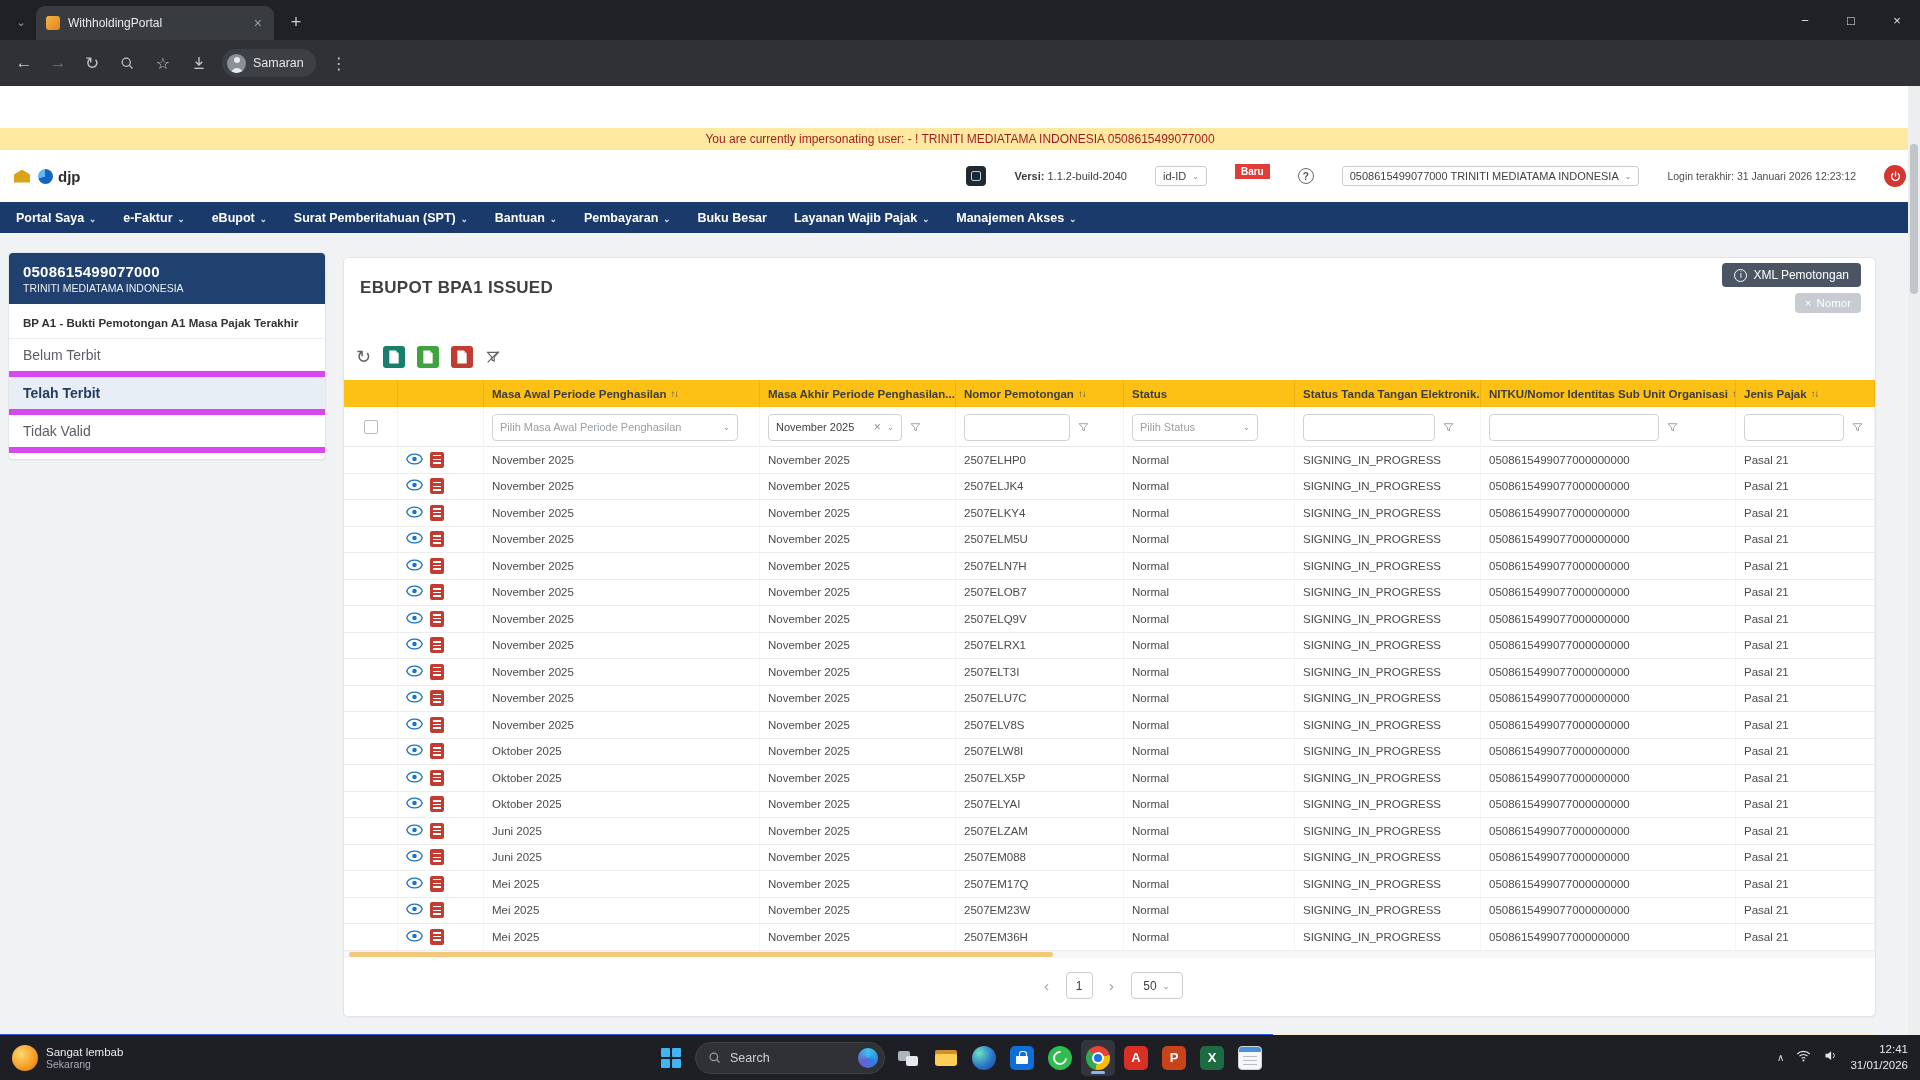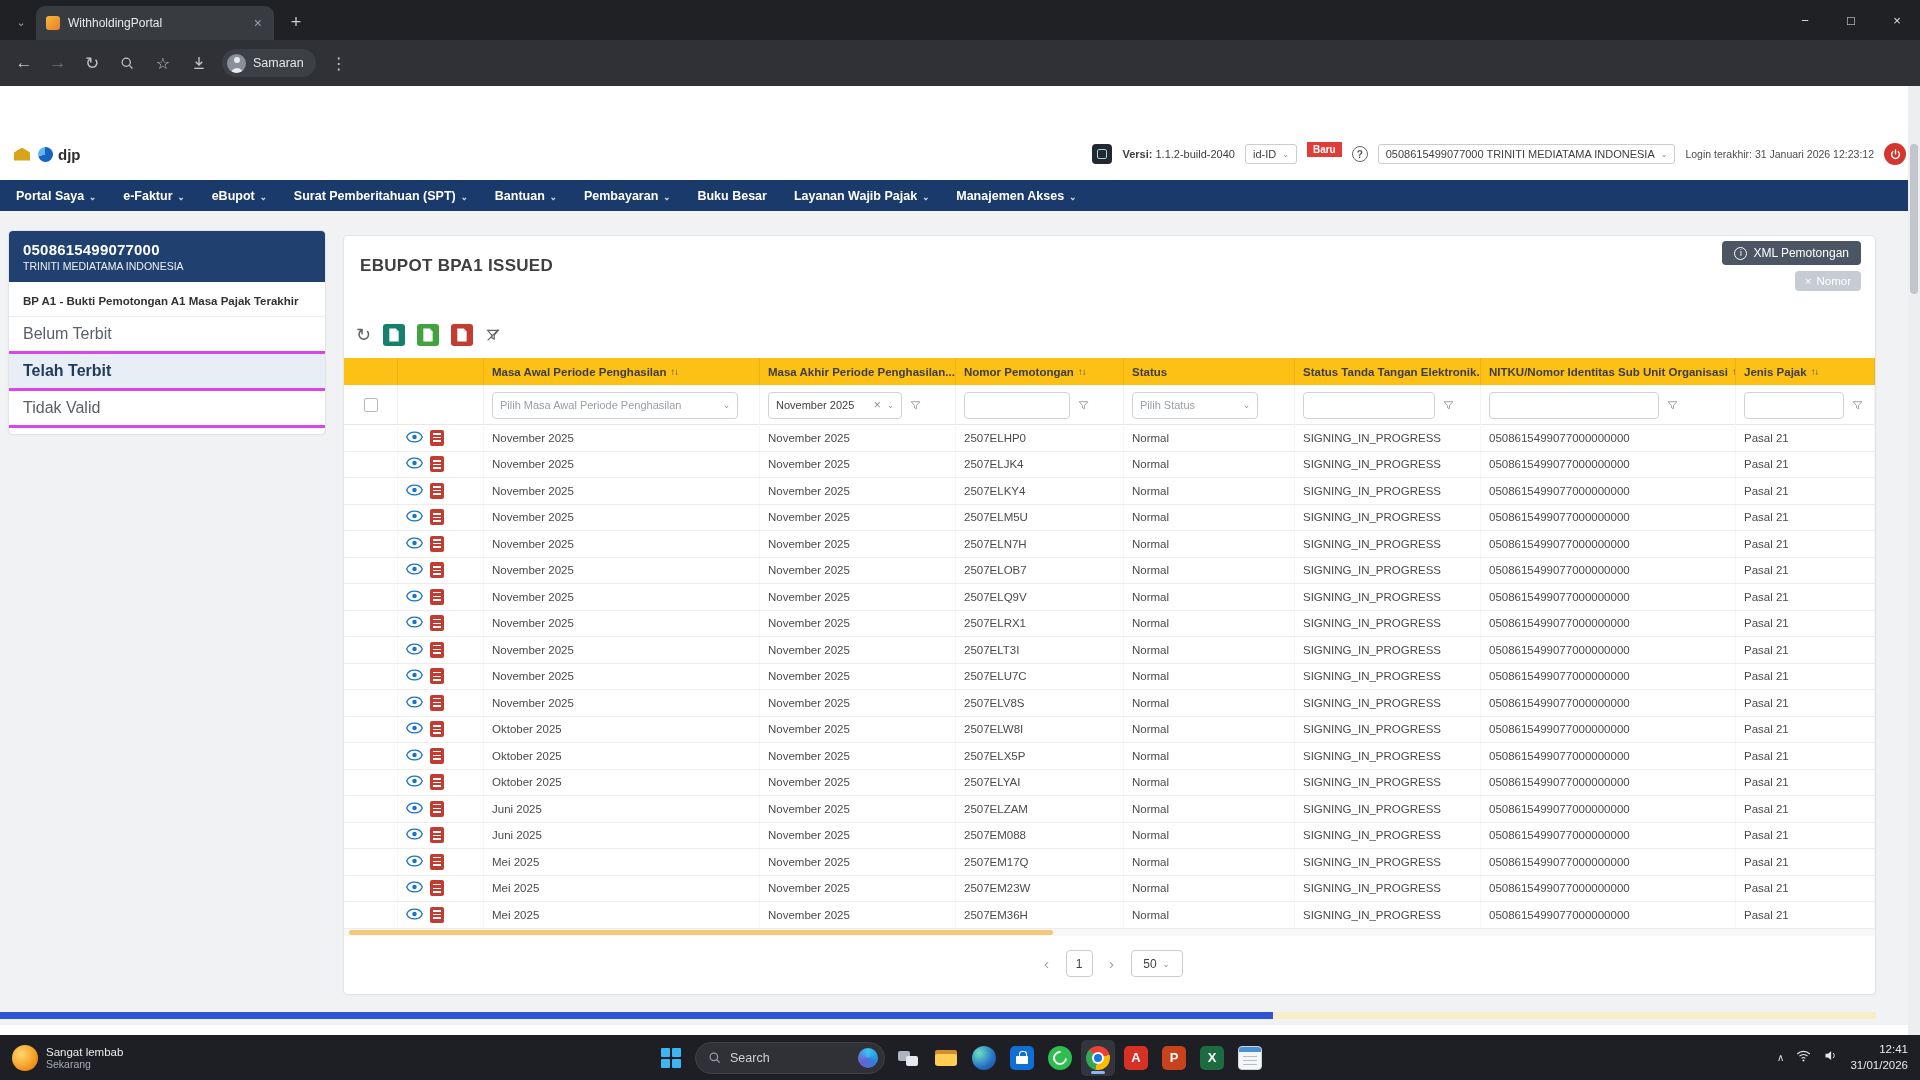--- a/index.html
+++ b/index.html
@@ -31,42 +31,42 @@
 .avatar::after{content:'';position:absolute;bottom:-2px;left:50%;transform:translateX(-50%);width:12px;height:7px;border-radius:6px 6px 0 0;background:#e8eaed}
 
 
 .page{position:absolute;top:86px;left:0;right:0;height:949px;background:#fff}
 .chrome-gap{height:42px;background:#fff}
 .banner{height:22px;background:var(--banner-bg,#ffe9a0);color:var(--banner-text,#9c1c1c);display:flex;align-items:center;justify-content:center;font-size:12px}
 .app-header{height:52px;background:#fff;display:flex;align-items:center;padding:0 14px;gap:8px}
 .gov-icon{width:16px;height:13px;background:#d9a418;clip-path:polygon(50% 0,100% 38%,100% 100%,0 100%,0 38%)}
 .logo{display:flex;align-items:center;gap:5px;font-weight:800;font-size:15px;color:#2e2e2e}
 .logo-dot{width:15px;height:15px;border-radius:50%;background:conic-gradient(#1565c0 0 70%,#64b5f6 0 100%)}
-.hdr-right{margin-left:auto;display:flex;align-items:center;gap:10px}
+.hdr-right{margin-left:auto;display:flex;align-items:center;gap:28px}
 .app-box-icon{width:20px;height:20px;background:#23272e;border-radius:4px;position:relative}
 .app-box-icon::after{content:'';position:absolute;inset:5px;border:1.5px solid #9fd8e8;border-radius:2px}
 .version{font-size:11px;color:#3e3e3e;white-space:nowrap}
 .hsel{border:1px solid #c9cdd2;border-radius:3px;padding:3px 7px;font-size:11px;color:#3f3f3f;display:flex;align-items:center;gap:6px;white-space:nowrap;background:#fff}
 .hcaret{font-size:8px;color:#888}
 .badge-baru{background:#e23c39;color:#fff;font-size:10px;font-weight:700;padding:2px 6px;border-radius:0;position:relative;top:-5px}
 .help-icon{width:16px;height:16px;border:1.5px solid #666;border-radius:50%;display:flex;align-items:center;justify-content:center;font-size:10px;font-weight:700;color:#555}
 .last-login{font-size:10.5px;color:#4c4c4c;white-space:nowrap}
 .logout{width:22px;height:22px;border-radius:50%;background:#d2362f;display:flex;align-items:center;justify-content:center}
 .main-nav{height:31px;background:var(--nav-bar,#1a3a6b);display:flex;align-items:center;gap:27px;padding:0 16px}
 .nav-item{display:flex;align-items:center;gap:5px;color:#fff;font-size:12.5px;font-weight:600;white-space:nowrap}
 .ncaret{font-size:8.5px;opacity:.85;padding-top:2px}
 
 
 .content{position:relative;height:814px;background:#f1f2f4}
 .sidebar{position:absolute;left:8px;top:19px;width:318px;background:#fff;border:1px solid #e2e4e8;border-radius:5px;overflow:hidden;padding-bottom:6px;box-shadow:0 1px 2px rgba(0,0,0,.04)}
 .company-box{background:#20406f;color:#fff;padding:10px 14px}
 .cid{font-size:15px;font-weight:700;letter-spacing:.2px}
 .cname{font-size:10.5px;margin-top:2px;opacity:.92}
 .section-title{font-size:11.5px;font-weight:700;color:#323232;padding:13px 14px 9px;border-bottom:1px solid #eceef1;white-space:nowrap;overflow:hidden}
-.side-item{padding:8px 14px;font-size:16px;color:#5a5f66;border-bottom:3px solid #d946ef}
+.side-item{padding:8px 14px;font-size:14px;color:#5a5f66;border-bottom:6px solid #d946ef}
 .side-item.active{background:var(--sidebar-active-bg,#e7eef6);color:#223c5e;font-weight:700}
 
 .main-card{position:absolute;left:343px;top:24px;width:1533px;height:760px;background:#fff;border:1px solid #e2e4e8;border-radius:5px;box-shadow:0 1px 2px rgba(0,0,0,.04)}
 .card-title{position:absolute;top:20px;left:16px;font-size:17px;font-weight:700;color:#3f3f3f;letter-spacing:.3px}
 .card-actions{position:absolute;top:5px;right:14px;display:flex;flex-direction:column;align-items:flex-end;gap:6px}
 .btn-xml{display:flex;align-items:center;gap:6px;background:#4b5563;color:#fff;font-size:12px;padding:5px 12px;border-radius:4px}
 .info-ic{width:13px;height:13px;border:1.5px solid #fff;border-radius:50%;display:flex;align-items:center;justify-content:center;font-size:8.5px;font-style:normal}
 .btn-batal{display:flex;align-items:center;gap:5px;background:#c7ccd2;color:#fff;font-size:11.5px;padding:4px 10px;border-radius:4px}
 .tb-icons{position:absolute;top:88px;left:12px;display:flex;align-items:center;gap:12px}
 .tbtn{display:flex;align-items:center;justify-content:center}
@@ -192,20 +192,21 @@
       </span>
     <div class="profile-chip">
       <span class="avatar"></span>
       <span>Samaran</span>
     </div>
     <span class="b-icon kebab">⋮</span>
   </div>
 
   <div class="page">
     <div class="chrome-gap"></div>
+    <div class="banner">You are currently impersonating user: - ! TRINITI MEDIATAMA INDONESIA 0508615499077000</div>
 
     <div class="app-header">
       <span class="gov-icon"></span>
       <span class="logo">
         <span class="logo-dot"></span>
         <span>djp</span>
       </span>
       <div class="hdr-right">
         <span class="app-box-icon"></span>
         <span class="version"><b>Versi:</b> <span>1.1.2-build-2040</span></span>

